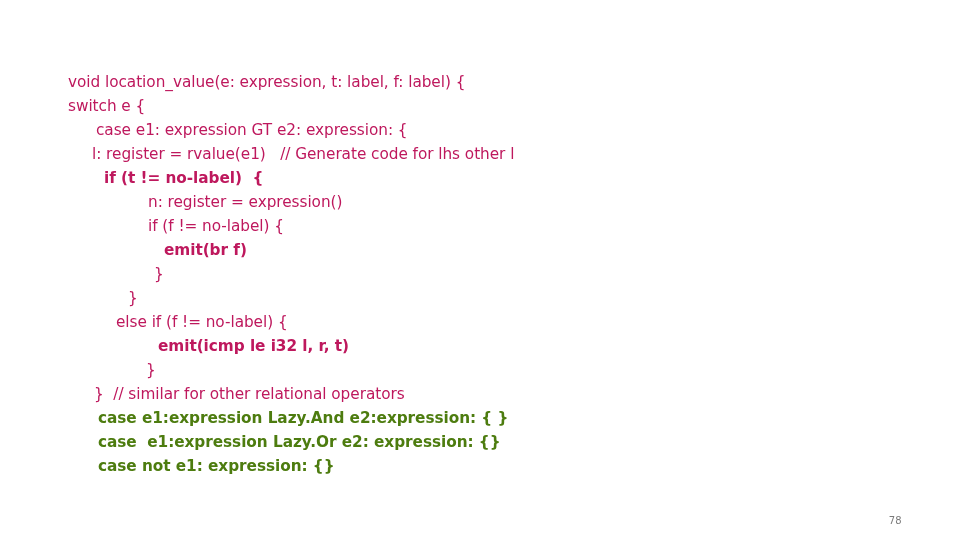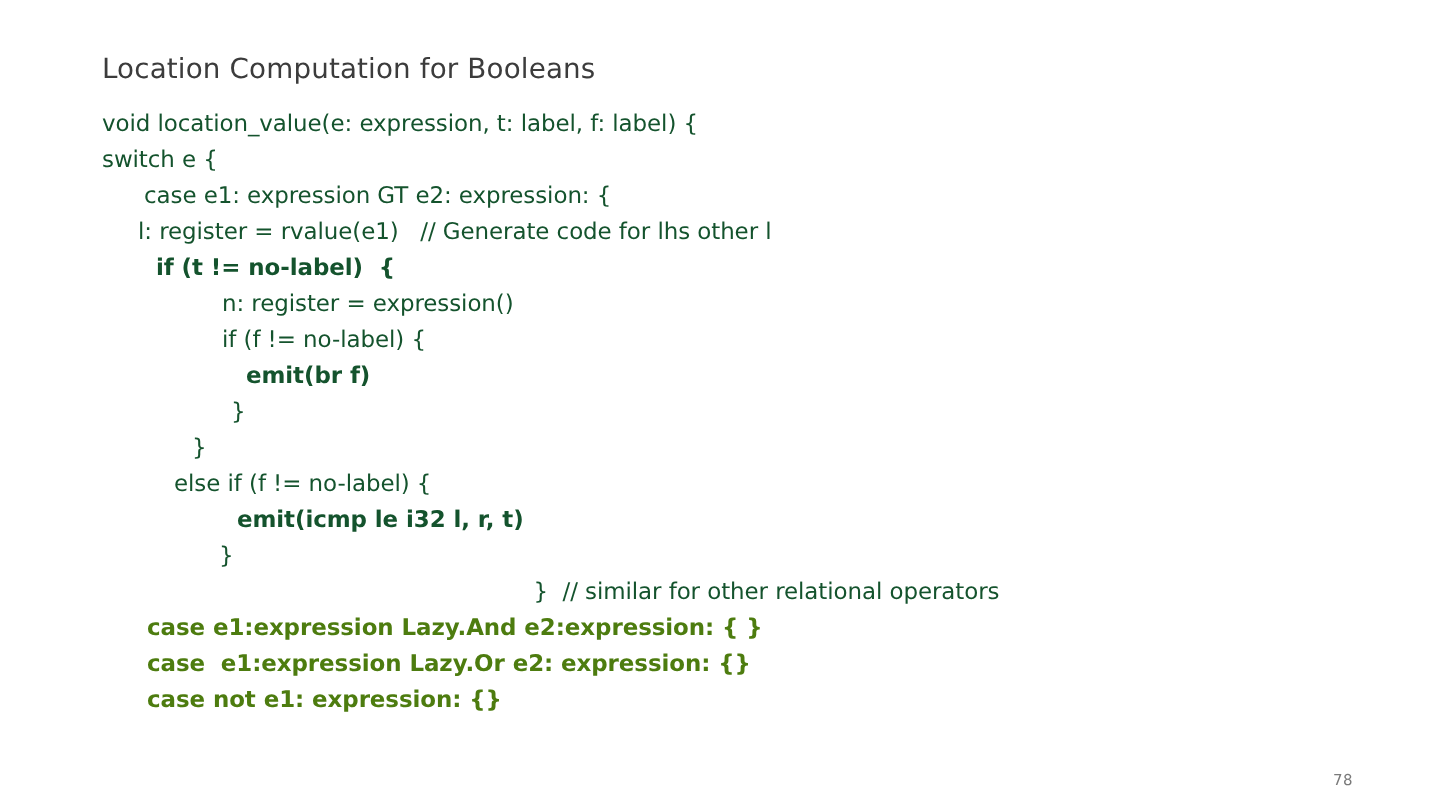--- a/index.html
+++ b/index.html
@@ -39,21 +39,21 @@
     position: absolute;
     left: 68px;
     top: 70px;
     width: 860px;
   }
 
   .code-line {
     height: 24px;
     line-height: 24px;
     font-size: 15.3px;
-    color: #14532d;
+    color: #be185d;
     white-space: pre;
     letter-spacing: -0.05px;
   }
 
   .code-line.bold   { font-weight: 700; }
   .code-line.normal { font-weight: 400; }
   .code-line.red    { color: #4d7c0f; font-weight: bold; }
 
   
   #page-number {
@@ -64,37 +64,36 @@
     font-weight: 400;
     color: #7a7a7a;
     letter-spacing: 0.3px;
   }
 </style>
 </head>
 <body>
 
 <div id="slide">
 
-  <div id="slide-title">Location Computation for Booleans</div>
 
   <div id="code-block">
       <div class="code-line normal" style="padding-left: 0px;">void location_value(e: expression, t: label, f: label) {</div>
       <div class="code-line normal" style="padding-left: 0px;">switch e {</div>
       <div class="code-line normal" style="padding-left: 28px;">case e1: expression GT e2: expression: {</div>
       <div class="code-line normal" style="padding-left: 24px;">l: register = rvalue(e1)   // Generate code for lhs other l</div>
       <div class="code-line bold" style="padding-left: 36px;">if (t != no-label)  {</div>
       <div class="code-line normal" style="padding-left: 80px;">n: register = expression()</div>
       <div class="code-line normal" style="padding-left: 80px;">if (f != no-label) {</div>
       <div class="code-line bold" style="padding-left: 96px;">emit(br f)</div>
       <div class="code-line normal" style="padding-left: 86px;">}</div>
       <div class="code-line normal" style="padding-left: 60px;">}</div>
       <div class="code-line normal" style="padding-left: 48px;">else if (f != no-label) {</div>
       <div class="code-line bold" style="padding-left: 90px;">emit(icmp le i32 l, r, t)</div>
       <div class="code-line normal" style="padding-left: 78px;">}</div>
-      <div class="code-line normal" style="padding-left: 26px; text-align: center;">}  // similar for other relational operators</div>
+      <div class="code-line normal" style="padding-left: 26px;">}  // similar for other relational operators</div>
       <div class="code-line normal red" style="padding-left: 30px;">case e1:expression Lazy.And e2:expression: { }</div>
       <div class="code-line normal red" style="padding-left: 30px;">case  e1:expression Lazy.Or e2: expression: {}</div>
       <div class="code-line bold red" style="padding-left: 30px;">case not e1: expression: {}</div>
     </div>
 
   <div id="page-number">78</div>
 
 </div>
 
 </body></html>

